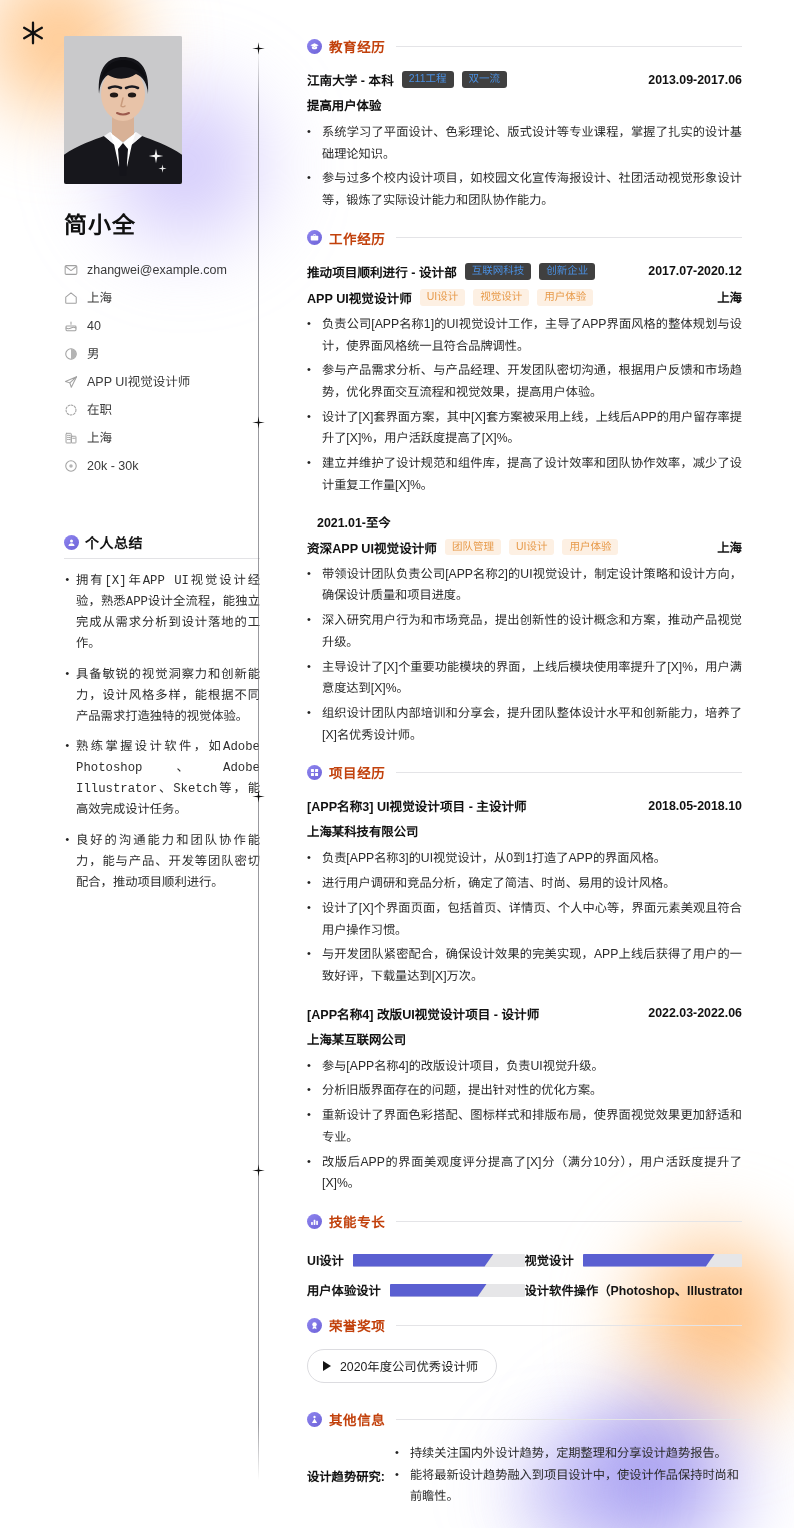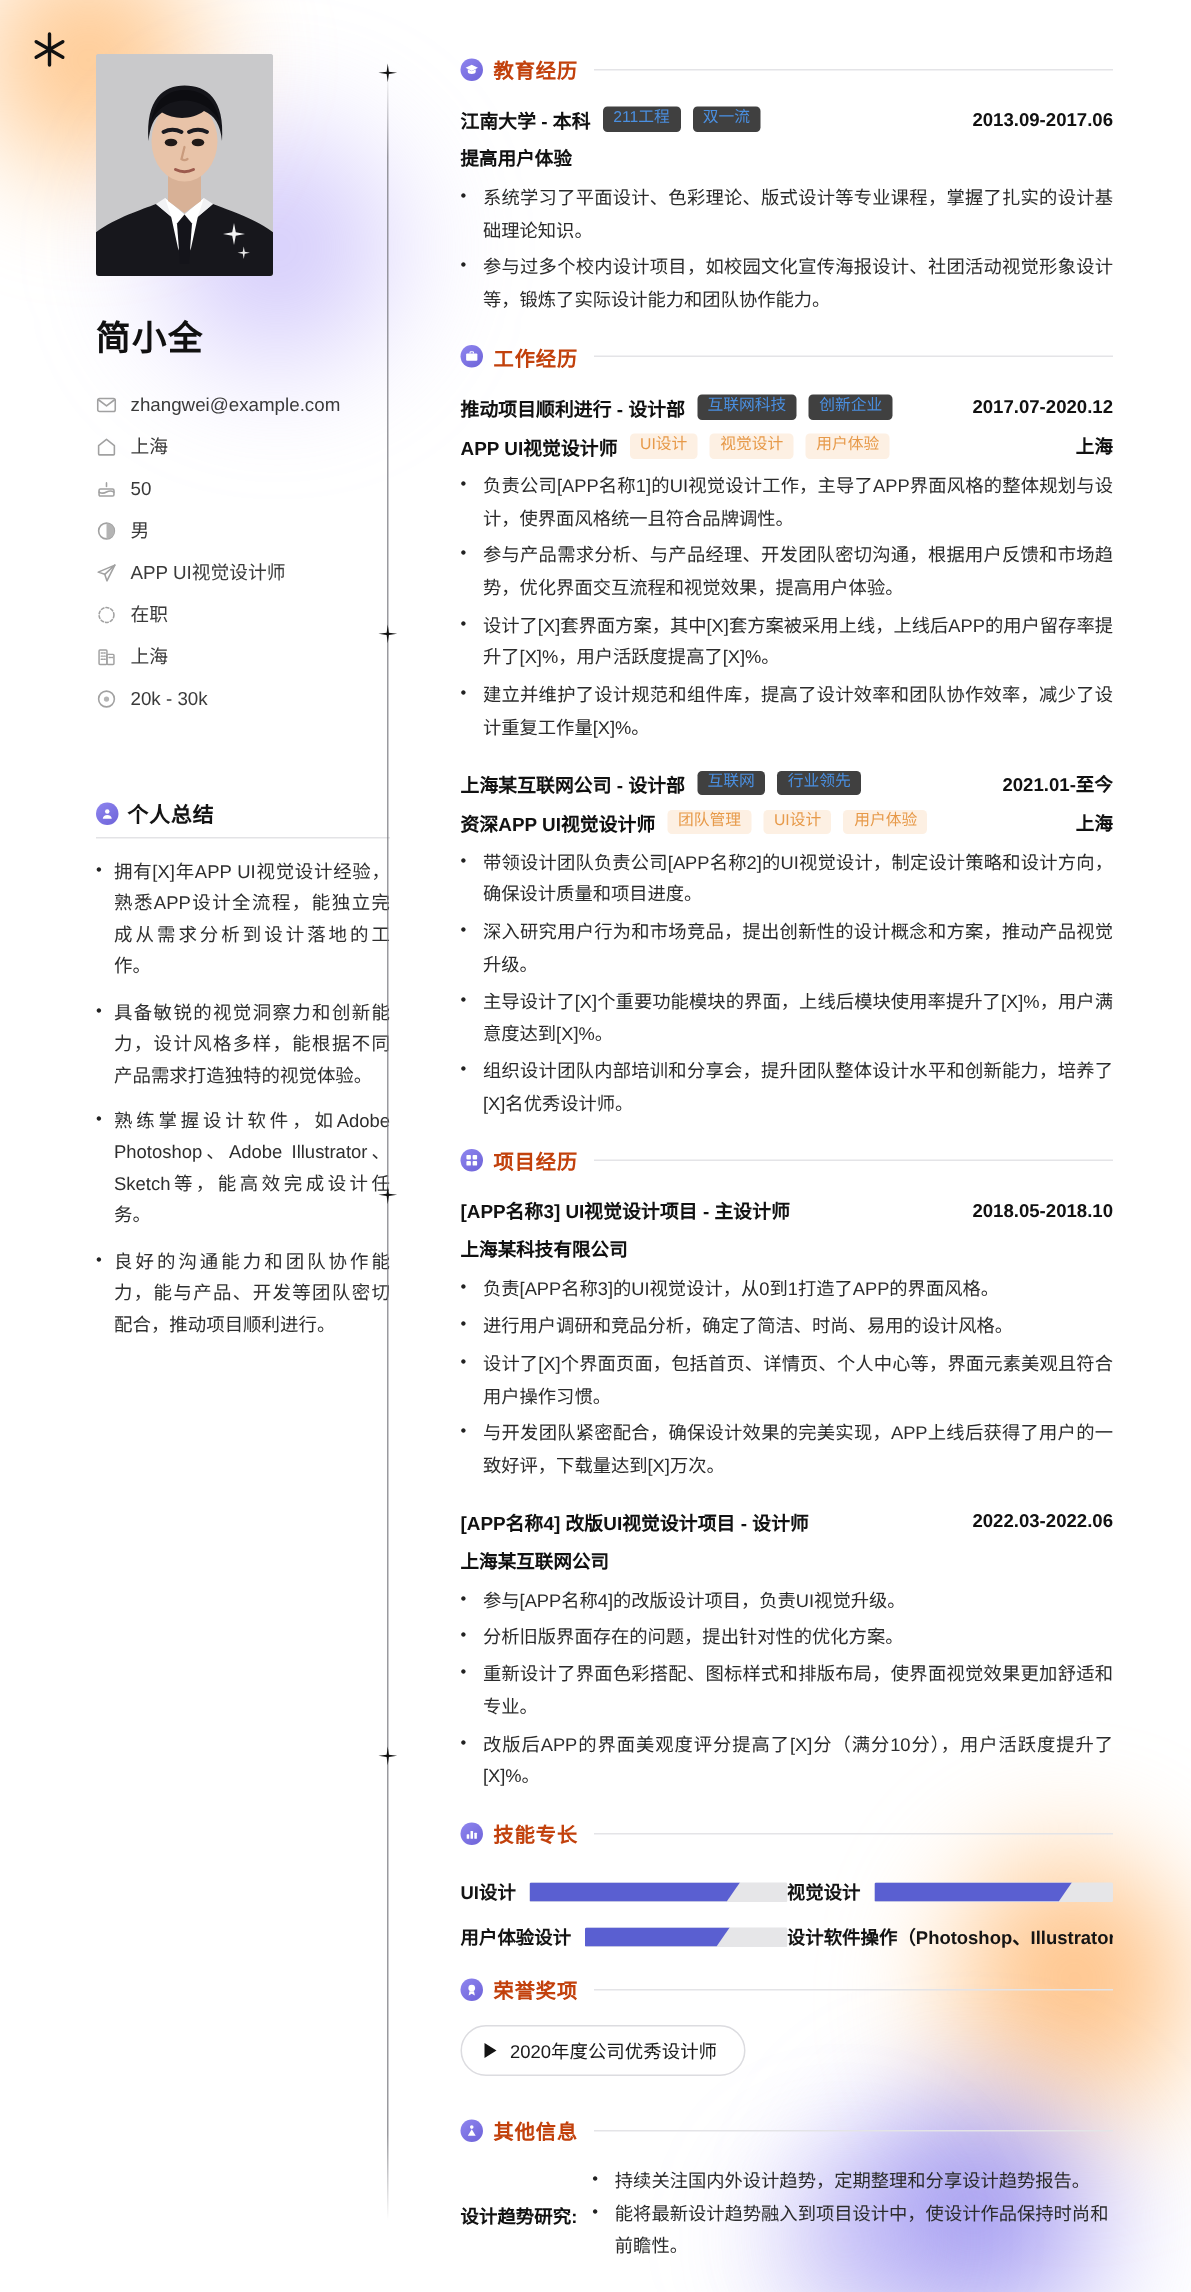--- a/index.html
+++ b/index.html
@@ -37,21 +37,21 @@
   .photo{width:118px;height:148px;border-radius:2px;overflow:hidden;position:relative;background:#c9c9cb;}
   .name{font-size:23px;font-weight:700;letter-spacing:1px;margin:22px 0 16px 18px;color:#111;}
 
   .contact-list{margin:0 0 0 18px;padding:0;list-style:none;}
   .contact-item{display:flex;align-items:center;gap:9px;height:28px;font-size:12.5px;color:#3a3a3a;}
   .contact-item .ico{width:14px;height:14px;flex:0 0 14px;display:flex;align-items:center;justify-content:center;opacity:.55;}
   .contact-item .ico svg{width:14px;height:14px;display:block;}
   .contact-txt{line-height:1;white-space:nowrap;}
 
   
-  .side-sec{margin:52px 0 0 18px;width:196px;}
+  .side-sec{margin:52px 0 0 18px;width:196px;font-family:Liberation Mono, monospace;}
   .side-sec-head{display:flex;align-items:center;gap:6px;padding-bottom:6px;border-bottom:1px solid #e3e3e6;}
   .side-sec-title{font-size:14px;font-weight:700;color:#141414;letter-spacing:.5px;}
   .side-body{margin-top:12px;}
   .side-bullet{display:flex;font-size:12.3px;line-height:1.72;color:#2e2e2e;margin-bottom:9px;}
   .side-bullet .dot{flex:0 0 12px;color:#222;font-size:11px;line-height:1.72;}
   .side-bullet .txt{flex:1;text-align:justify;}
 
   
   .divider{position:absolute;left:258px;top:0;width:2px;height:1528px;z-index:4;}
   .divider .line{position:absolute;left:0;top:48px;width:1px;height:1432px;background:linear-gradient(to bottom,rgba(130,130,135,0) 0%,rgba(120,120,126,.75) 4%,rgba(120,120,126,.75) 96%,rgba(130,130,135,0) 100%);}
@@ -204,21 +204,21 @@
         <span class="contact-txt">上海</span>
       </li>
       <li class="contact-item">
         <span class="ico">
           <svg viewBox="0 0 24 24" fill="none" stroke="#555" stroke-width="1.8" stroke-linecap="round" stroke-linejoin="round">
               <rect x="3.5" y="12" width="17" height="8" rx="1.5"></rect>
               <path d="M3.5 15.5 q4 2.5 8.5 0 q4.5 -2.5 8.5 0"></path>
               <path d="M12 5 v4"></path>
             </svg>
         </span>
-        <span class="contact-txt">50</span>
+        <span class="contact-txt">40</span>
       </li>
       <li class="contact-item">
         <span class="ico">
           <svg viewBox="0 0 24 24" fill="none" stroke="#555" stroke-width="1.8" stroke-linecap="round" stroke-linejoin="round">
               <circle cx="12" cy="12" r="9"></circle>
               <path d="M12 3 a9 9 0 0 1 0 18 z" fill="#777" stroke="none"></path>
             </svg>
         </span>
         <span class="contact-txt">男</span>
       </li>
@@ -373,25 +373,20 @@
             </li>
           <li>
               <span class="dot">•</span>
               <span class="txt">建立并维护了设计规范和组件库，提高了设计效率和团队协作效率，减少了设计重复工作量[X]%。</span>
             </li>
         </ul>
       </div>
 
       <div class="entry">
         <div class="row-1">
-          <div class="row-left">
-            <span class="org">上海某互联网公司 - 设计部</span>
-            <span class="tag tag-blue">互联网</span>
-            <span class="tag tag-blue">行业领先</span>
-          </div>
           <span class="date">2021.01-至今</span>
         </div>
         <div class="row-1">
           <div class="row-left">
             <span class="role-title">资深APP UI视觉设计师</span>
             <span class="tag tag-orange">团队管理</span>
             <span class="tag tag-orange">UI设计</span>
             <span class="tag tag-orange">用户体验</span>
           </div>
           <span class="place">上海</span>

